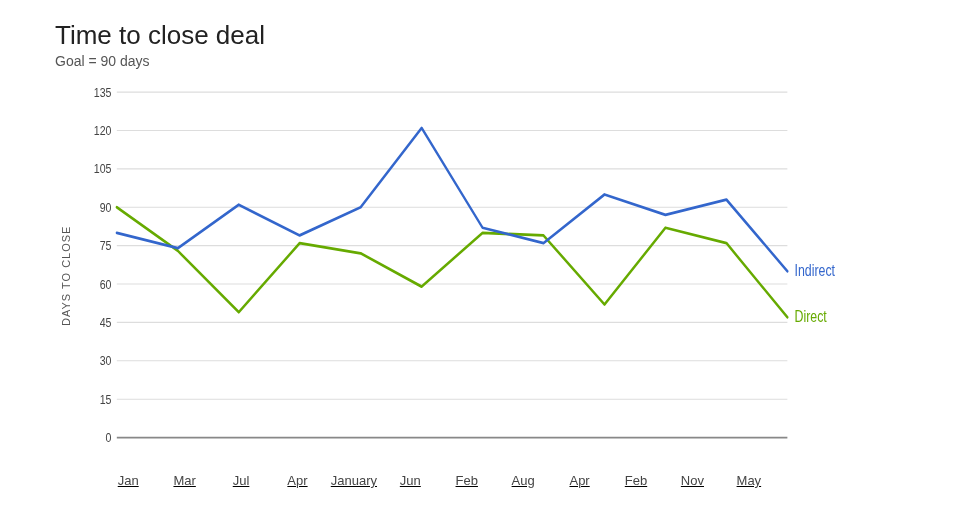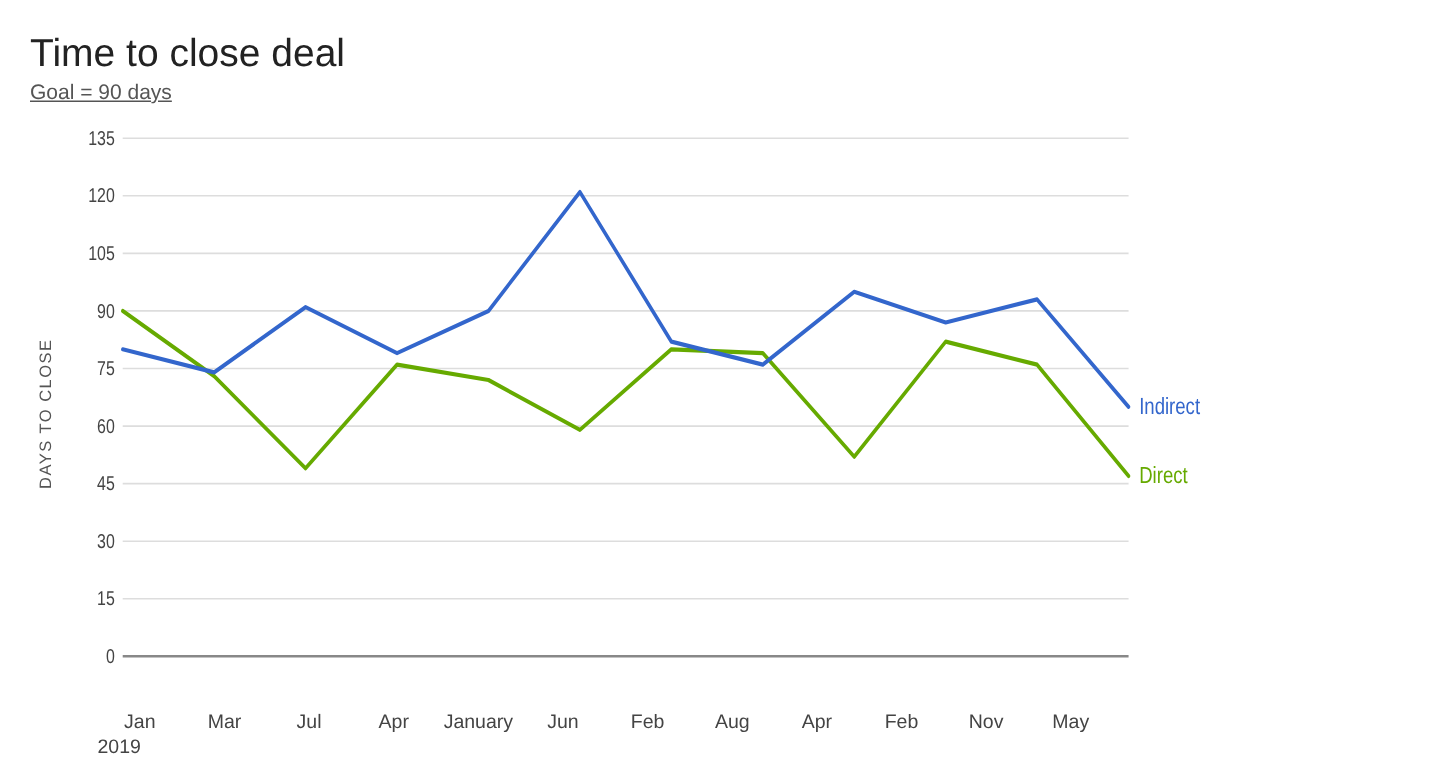--- a/index.html
+++ b/index.html
@@ -8,32 +8,32 @@
       font-family: Arial, sans-serif;
       width: 955px;
       height: 517px;
       overflow: hidden;
     }
     .chart-container {
       width: 852px;
       height: 517px;
       padding: 20px 20px 10px 20px;
       position: relative;
+      margin-left: 35px;
     }
     .chart-title {
       font-size: 26px;
       font-weight: 400;
       color: #222;
       margin-bottom: 2px;
     }
     .chart-subtitle {
       font-size: 14px;
       color: #555;
       margin-bottom: 12px;
-      text-decoration: underline;
     }
     .chart-area {
       display: flex;
       flex-direction: row;
       width: 100%;
       height: 390px;
       position: relative;
     }
     .y-axis-label {
       writing-mode: vertical-rl;
@@ -57,20 +57,21 @@
     .svg-chart {
       width: 100%;
       height: 100%;
     }
     .x-axis-labels {
       display: flex;
       flex-direction: row;
       padding-left: 45px;
       padding-right: 90px;
       margin-top: 2px;
+      text-decoration: underline;
     }
     .x-label {
       flex: 1;
       text-align: center;
       font-size: 13px;
       color: #444;
     }
     .year-label {
       padding-left: 45px;
       font-size: 13px;
@@ -122,14 +123,13 @@
       <div class="x-label">Apr</div>
       <div class="x-label">January</div>
       <div class="x-label">Jun</div>
       <div class="x-label">Feb</div>
       <div class="x-label">Aug</div>
       <div class="x-label">Apr</div>
       <div class="x-label">Feb</div>
       <div class="x-label">Nov</div>
       <div class="x-label">May</div>
     </div>
-  <div class="year-label">2019</div>
 </div>
 
 </body></html>

